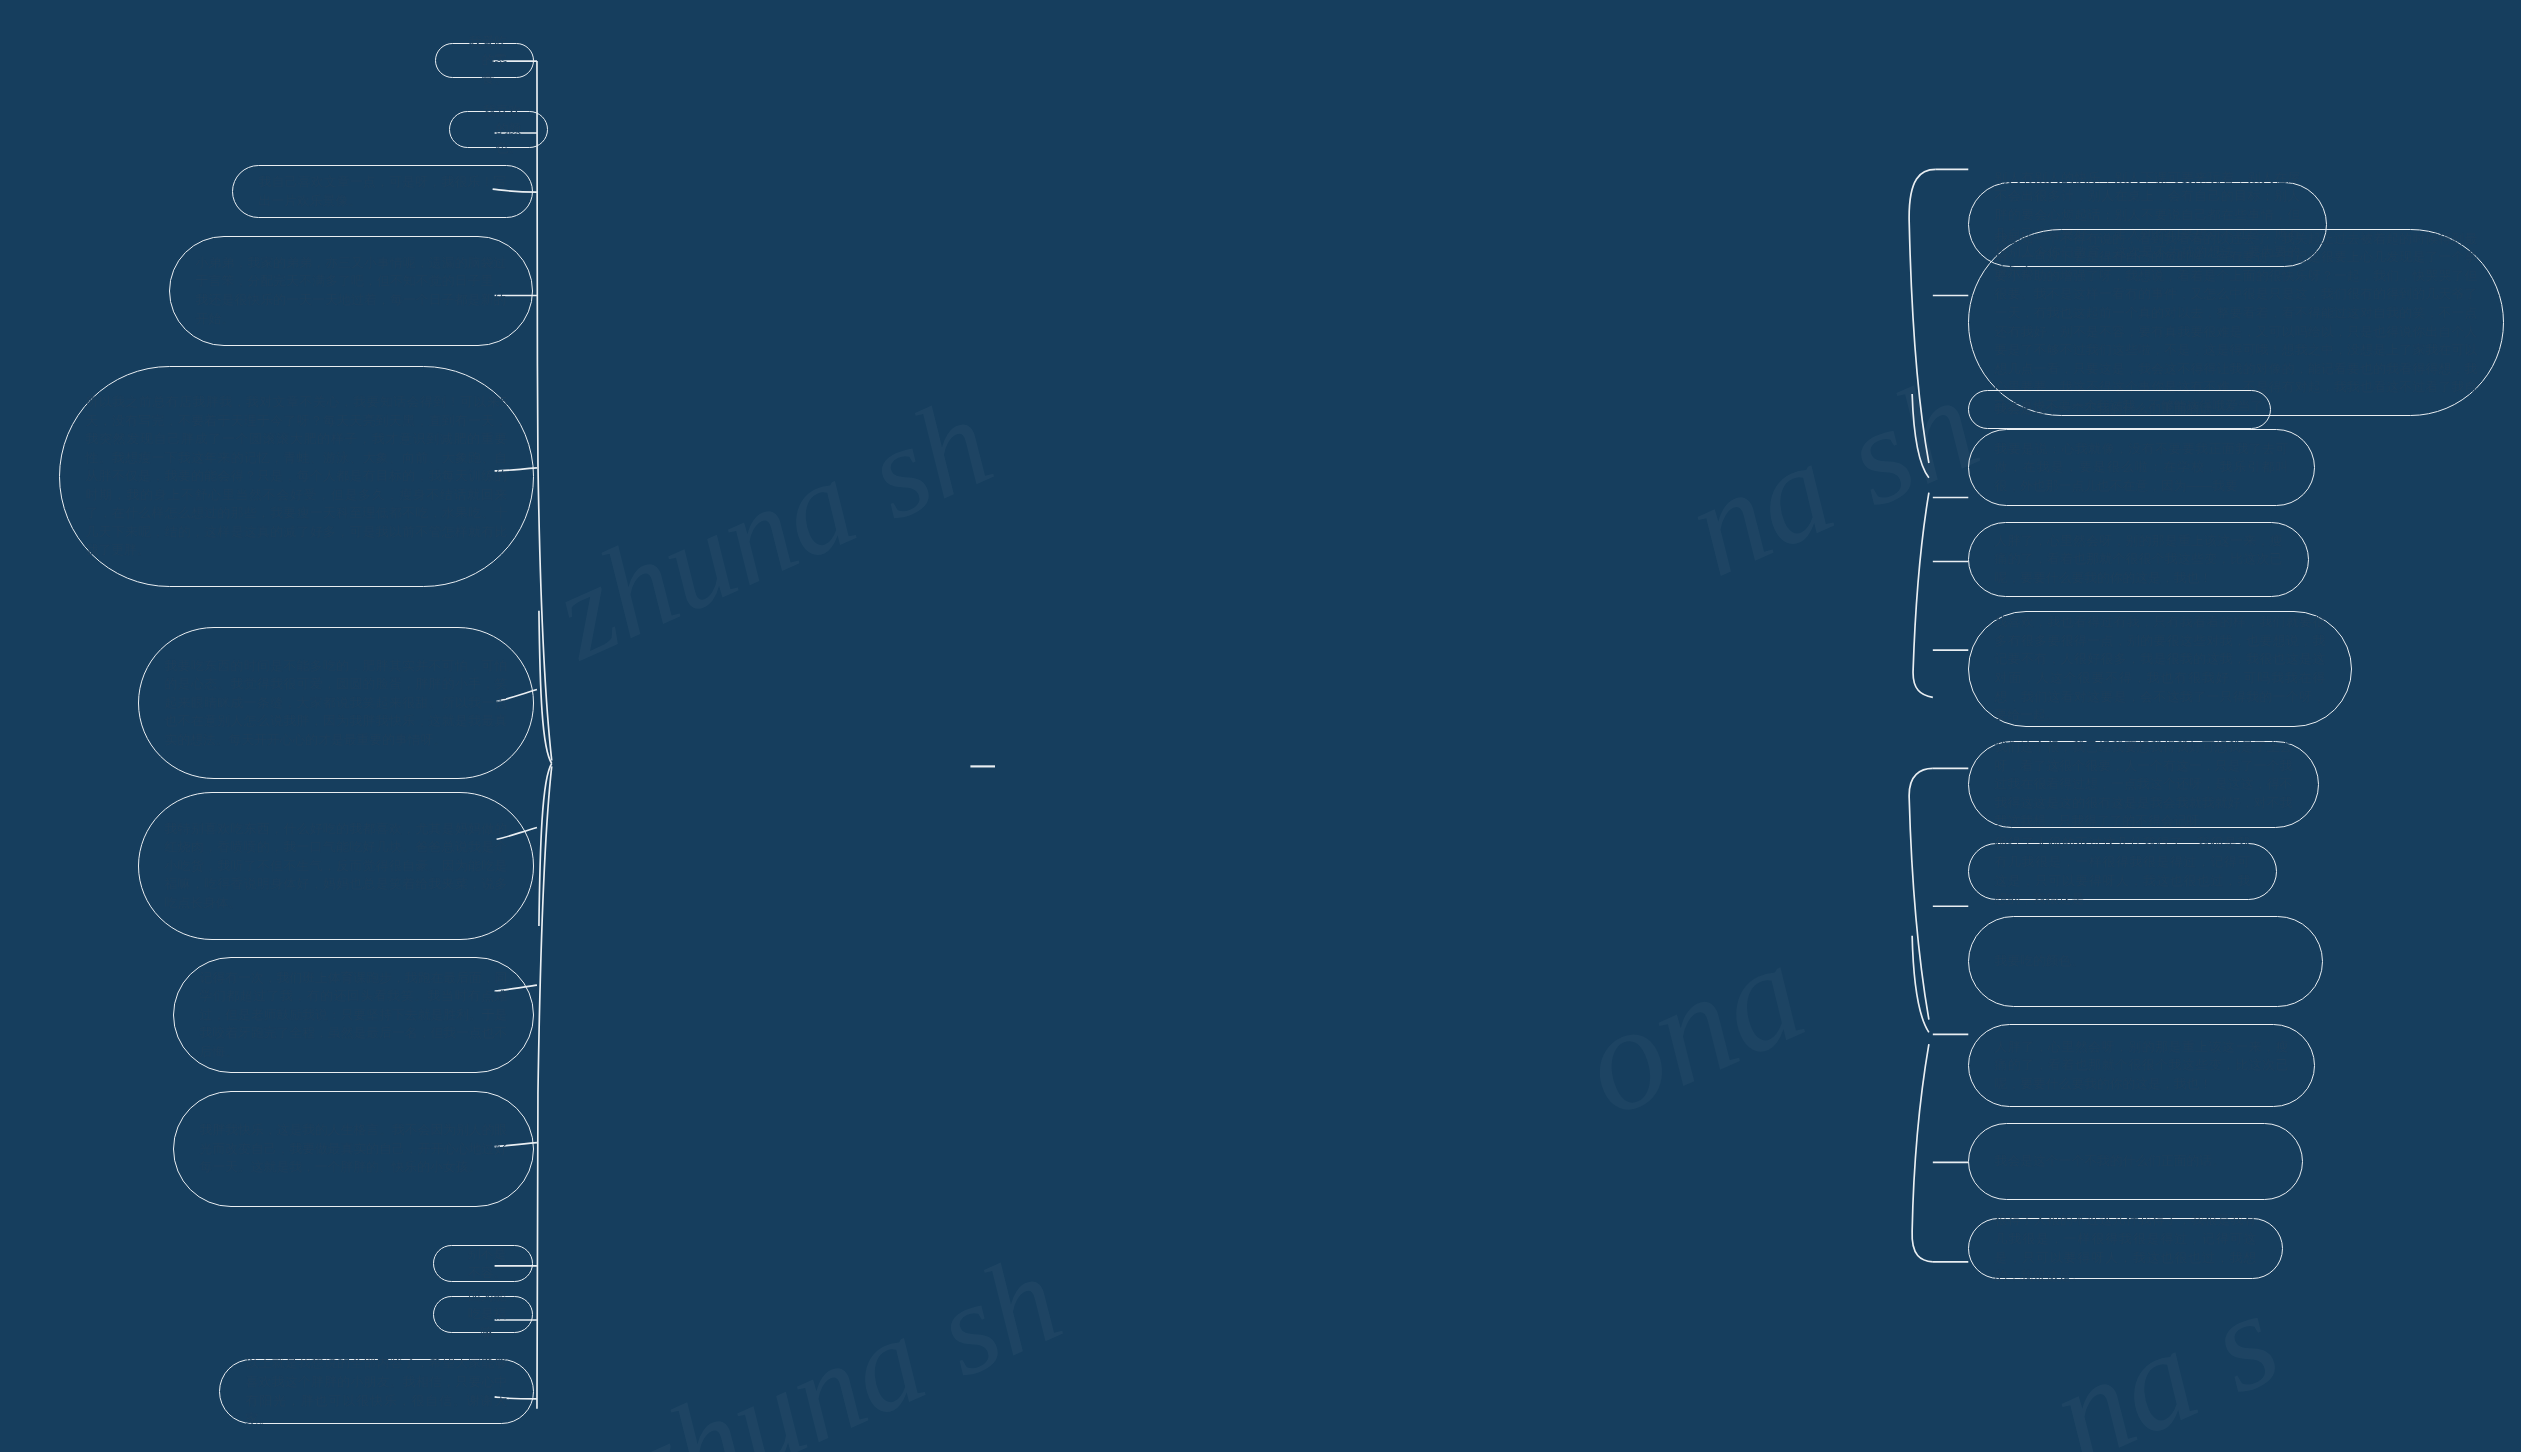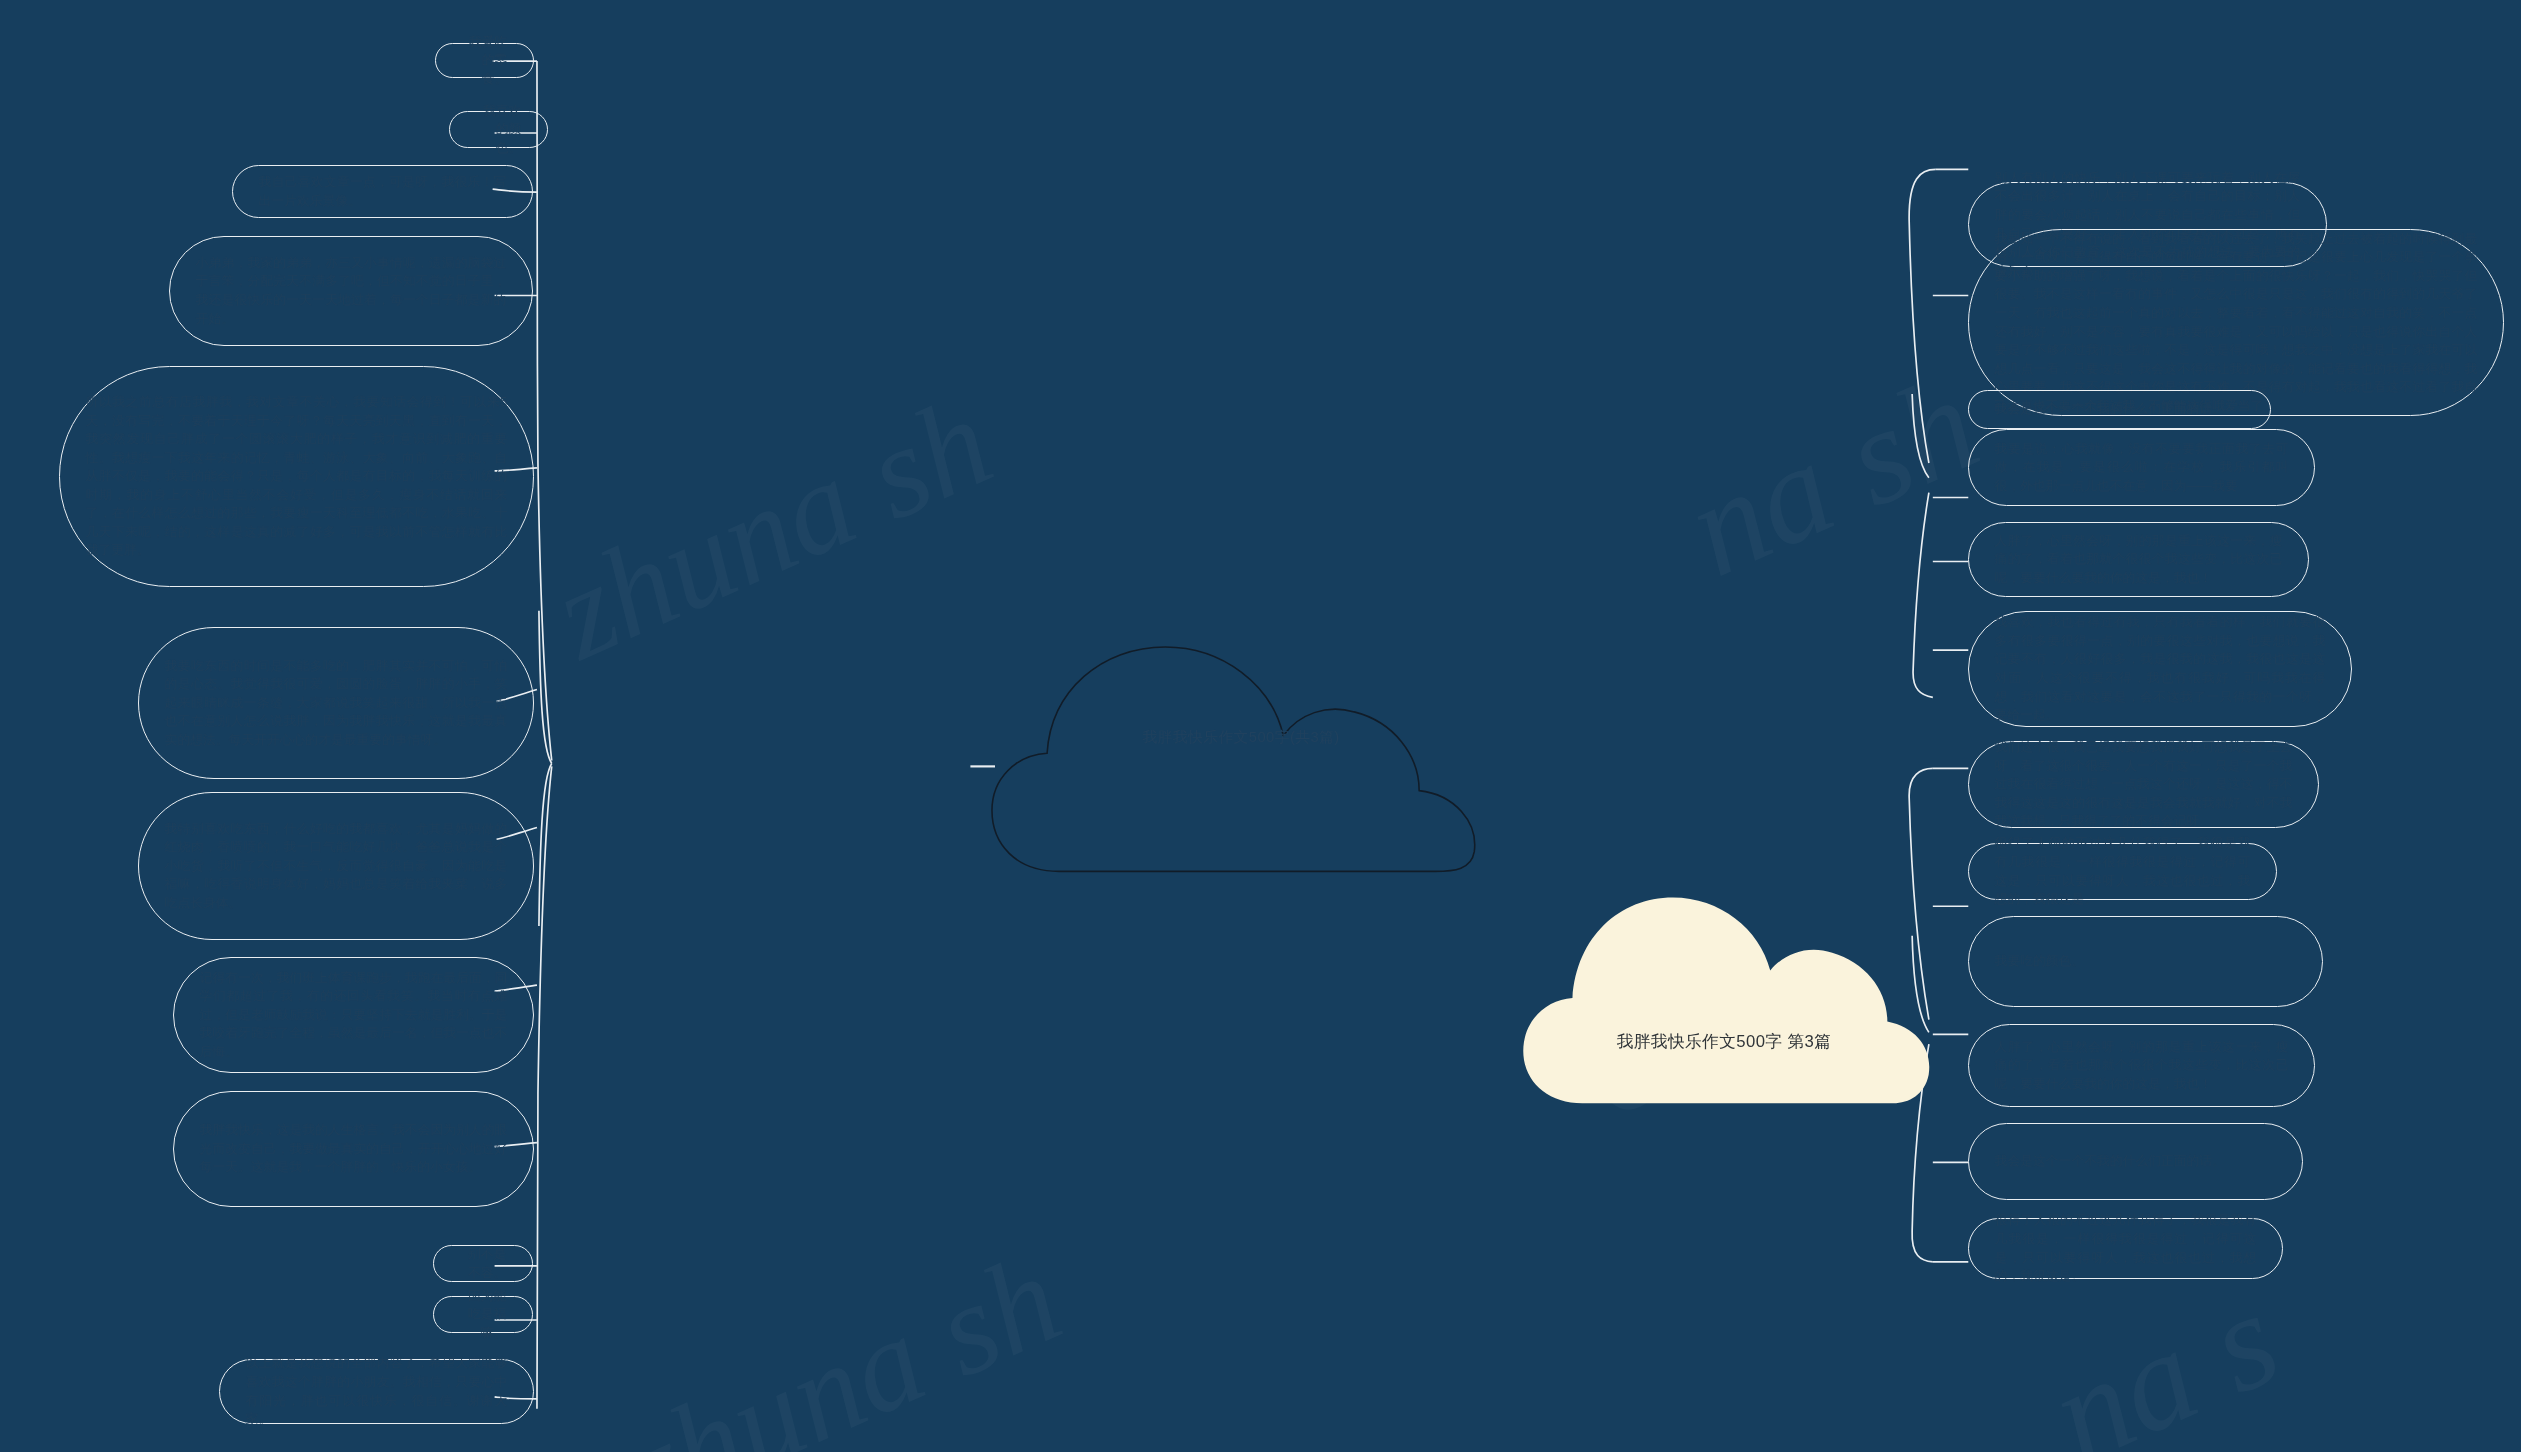--- a/index.html
+++ b/index.html
@@ -147,53 +147,23 @@
       <path d="M1962,780 C1978,780 1988,780 1998,780"></path>
       <path d="M1962,920 C1978,920 1988,920 1998,920"></path>
       <path d="M1962,1050 C1978,1050 1988,1050 1998,1050"></path>
       <path d="M1962,1180 C1978,1180 1988,1180 1998,1180"></path>
       <path d="M1962,1281 C1978,1281 1988,1281 1998,1281"></path>
 
       <path d="M1010,778 L985,778" stroke-width="2.2"></path>
     </g>
   </svg>
 
-  <div class="cloud-dark" style="left:990px; top:576px; width:502px; height:320px;">
-    <svg width="502" height="320" viewBox="0 0 510 325">
-      <path d="M 70,300
-               C 26,300 2,272 2,238
-               C 2,206 26,182 58,180
-               C 62,116 114,72 178,72
-               C 236,72 286,110 298,162
-               C 314,140 342,130 370,138
-               C 410,148 436,182 436,218
-               C 472,222 496,250 492,280
-               C 489,298 472,300 452,300
-               Z" fill="none" stroke="#111c28" stroke-width="1.6"></path>
-    </svg>
-    <div class="cloud-label dark" style="top:150px; padding:0 118px; box-sizing:border-box;">我胖我快乐作文500字(共3篇)</div>
-  </div>
-
-
-
-  <div class="cloud-cream" style="left:1517px; top:872px; width:414px; height:246px;">
-    <svg width="414" height="246" viewBox="0 0 420 250">
-      <path d="M 66,235
-               C 30,235 6,212 6,182
-               C 6,152 28,130 56,128
-               C 60,66 104,26 158,26
-               C 206,26 246,58 257,100
-               C 272,82 296,74 320,82
-               C 354,92 376,120 376,152
-               C 406,158 422,180 418,206
-               C 414,226 398,235 382,235
-               Z" fill="#faf3dc" stroke="none"></path>
-    </svg>
-    <div class="cloud-label" style="top:158px;">我胖我快乐作文500字 第3篇</div>
-  </div>
+
+
+
 
   <div class="node pill tiny" style="left:435px; top:43px; width:99px; height:35px;">
     <div class="txt">我爱吃的零食。</div>
   </div>
 
   <div class="node pill tiny" style="left:449px; top:111px; width:99px; height:37px;">
     <div class="txt">我喜欢的颜色。</div>
   </div>
 
   <div class="node pill" style="left:232px; top:165px; width:301px; height:53px;">

